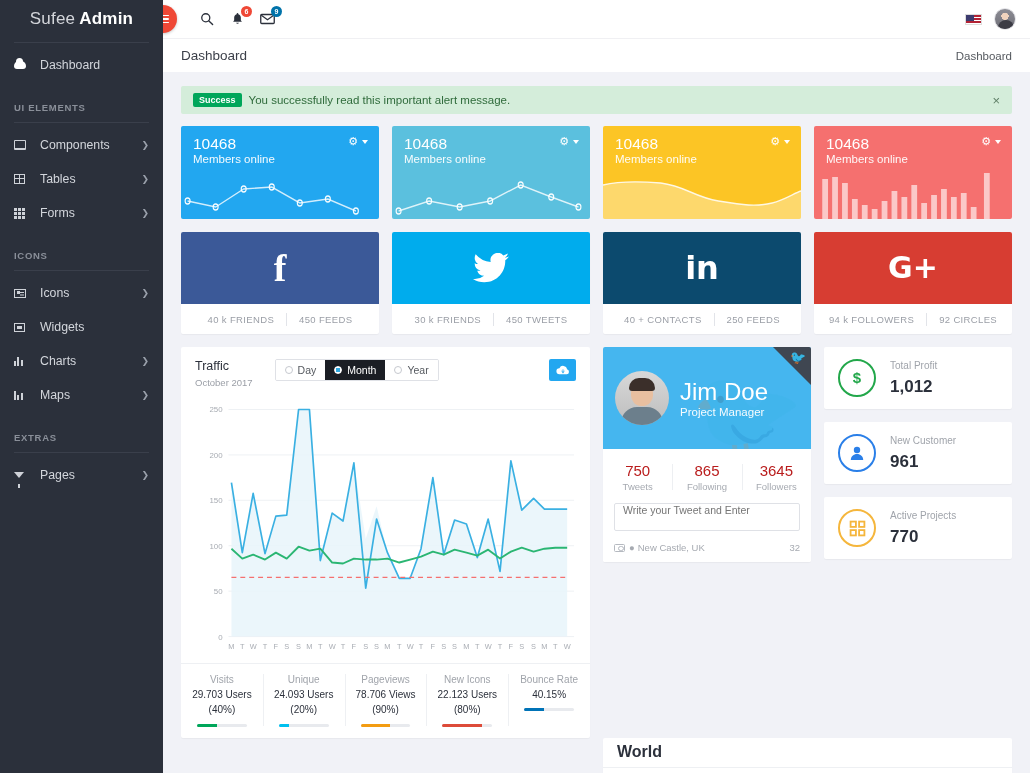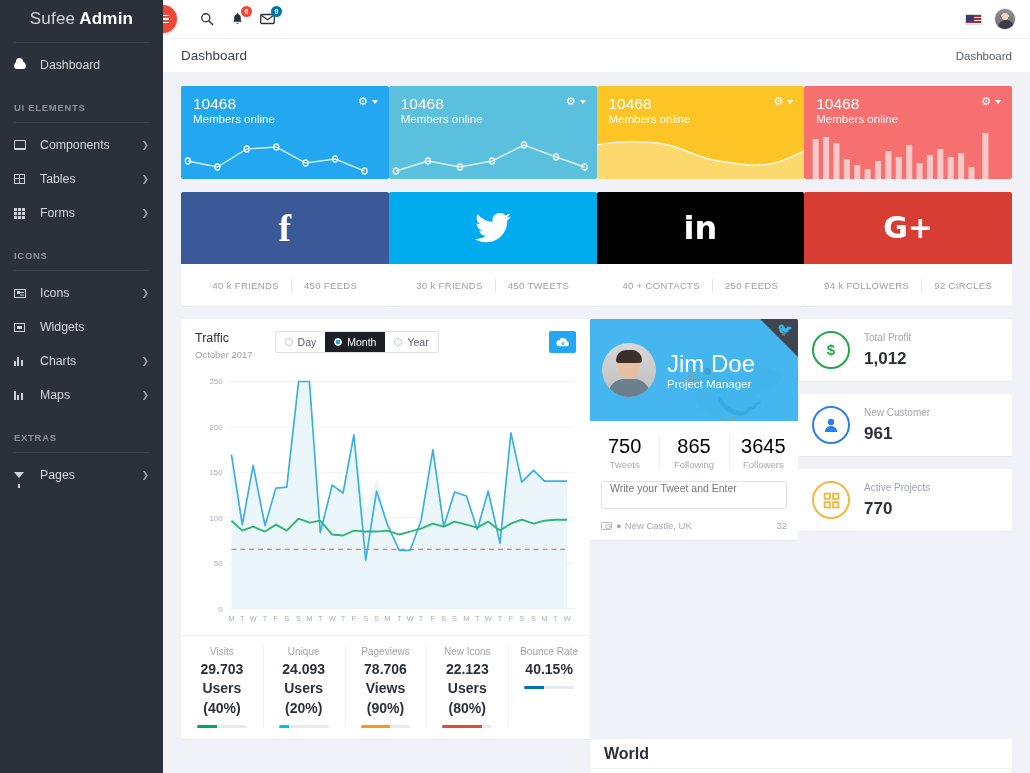--- a/index.html
+++ b/index.html
@@ -189,21 +189,21 @@
     background: #00a65a;
     color: #fff;
     font-size: 9px;
     font-weight: 700;
     border-radius: 2px;
     padding: 2px 6px;
     margin-right: 7px;
   }
   .alert-close { margin-left: auto; cursor: pointer; color: #5f7f66; font-size: 13px; line-height: 1; }
 
-  .row { display: flex; }
+  .row { display: flex; gap: 13px; }
   .mb13 { margin-bottom: 13px; }
 
   
   .stat-card {
     flex: 1;
     height: 93px;
     border-radius: 2px;
     position: relative;
     overflow: hidden;
     color: #fff;
@@ -225,21 +225,21 @@
     overflow: hidden;
     box-shadow: 0 1px 1px rgba(0,0,0,.04);
   }
   .social-top {
     height: 72px;
     display: flex; align-items: center; justify-content: center;
     color: #fff;
   }
   .social-glyph { font-size: 34px; font-weight: 700; line-height: 1; font-family: "DejaVu Sans", sans-serif; }
   .social-bottom {
-    height: 42px;
+    height: 30px;
     display: flex; align-items: center; justify-content: center;
     gap: 12px;
     font-size: 9.5px;
     color: #9a9ea6;
     letter-spacing: .35px;
   }
   .social-bottom .divider { width: 1px; height: 13px; background: #e2e4e9; }
 
   
   .panel { background: #fff; border-radius: 2px; box-shadow: 0 1px 1px rgba(0,0,0,.04); }
@@ -282,21 +282,21 @@
     cursor: pointer;
   }
 
   .chart-area { padding: 6px 10px 0 6px; }
   .chart-stats { display: flex; border-top: 1px solid #eef0f3; margin-top: 4px; }
   .chart-stat { flex: 1; text-align: center; padding: 9px 2px 11px 2px; position: relative; }
   .chart-stat + .chart-stat:before {
     content:""; position:absolute; left:0; top:10px; bottom:12px; width:1px; background:#eef0f3;
   }
   .cs-label { font-size: 10px; color: #a0a4ab; line-height: 1.3; }
-  .cs-value { font-size: 14px; font-weight: 700; color: #2b303b; margin-top: 2px; line-height: 1.35; }
+  .cs-value { font-size: 10px; font-weight: 400; color: #2b303b; margin-top: 2px; line-height: 1.35; }
   .cs-bar { height: 3px; background: #e8eaee; border-radius: 2px; margin: 7px 14px 0 14px; overflow: hidden; }
   .cs-bar i { display: block; height: 100%; }
 
   
   .tw-card { overflow: hidden; border-radius: 2px; }
   .tw-header {
     height: 102px;
     background: #45b6ef;
     position: relative;
     display: flex; align-items: center;
@@ -322,21 +322,21 @@
   }
   .tw-avatar .face { position:absolute; left:16px; top:11px; width:22px; height:24px; background:#e8bfa0; border-radius:48% 48% 45% 45%; }
   .tw-avatar .hair { position:absolute; left:14px; top:7px; width:26px; height:13px; background:#3b2f2a; border-radius:13px 13px 4px 4px; }
   .tw-avatar .body { position:absolute; left:6px; bottom:-6px; width:42px; height:24px; background:#6c7f8c; border-radius:16px 16px 0 0; }
   .tw-name-wrap { margin-left: 11px; z-index: 2; }
   .tw-name { color: #fff; font-size: 24px; font-weight: 400; line-height: 1.15; }
   .tw-role { color: #fff; font-size: 11.5px; opacity: .95; margin-top: 1px; }
   .tw-stats { display: flex; background: #fff; padding: 13px 0 11px 0; }
   .tw-stat { flex: 1; text-align: center; position: relative; }
   .tw-stat + .tw-stat:before { content:""; position:absolute;left:0;top:2px;bottom:2px;width:1px;background:#edeff2; }
-  .tw-stat-num { font-size: 20px; color: #000000; line-height: 1.2; }
+  .tw-stat-num { font-size: 15px; color: #b91c1c; line-height: 1.2; }
   .tw-stat-lbl { font-size: 9.5px; color: #a6aab1; margin-top: 1px; }
   .tw-compose { padding: 0 11px 8px 11px; background: #fff; }
   .tw-input {
     width: 100%; height: 28px;
     border: 1px solid #dfe1e6; border-radius: 2px;
     font-size: 10.5px; color: #8b9097;
     padding: 0 8px;
     font-family: "Liberation Sans", sans-serif;
     outline: none;
     resize: none;
@@ -507,20 +507,25 @@
       </div>
     </div>
 
     <div class="breadcrumb-bar">
       <div class="bc-title">Dashboard</div>
       <div class="bc-right">Dashboard</div>
     </div>
 
     <div class="content">
 
+      <div class="alert">
+        <span class="alert-badge">Success</span>
+        <span>You successfully read this important alert message.</span>
+        <span class="alert-close">×</span>
+      </div>
 
       <div class="row mb13">
 
         <div class="stat-card" style="background:#22a7f0">
           <div class="stat-num">10468</div>
           <div class="stat-label">Members online</div>
           <div class="stat-gear">
             <span class="gear-glyph">⚙</span>
             <span class="caret"></span>
           </div>
@@ -631,21 +636,21 @@
               </svg>
           </div>
           <div class="social-bottom">
             <span>30 k FRIENDS</span>
             <span class="divider"></span>
             <span>450 TWEETS</span>
           </div>
         </div>
 
         <div class="social-card">
-          <div class="social-top" style="background:#000000">
+          <div class="social-top" style="background:#0c4a6e">
             <span class="social-glyph" style="font-size:32px">in</span>
           </div>
           <div class="social-bottom">
             <span>40 + CONTACTS</span>
             <span class="divider"></span>
             <span>250 FEEDS</span>
           </div>
         </div>
 
         <div class="social-card">

